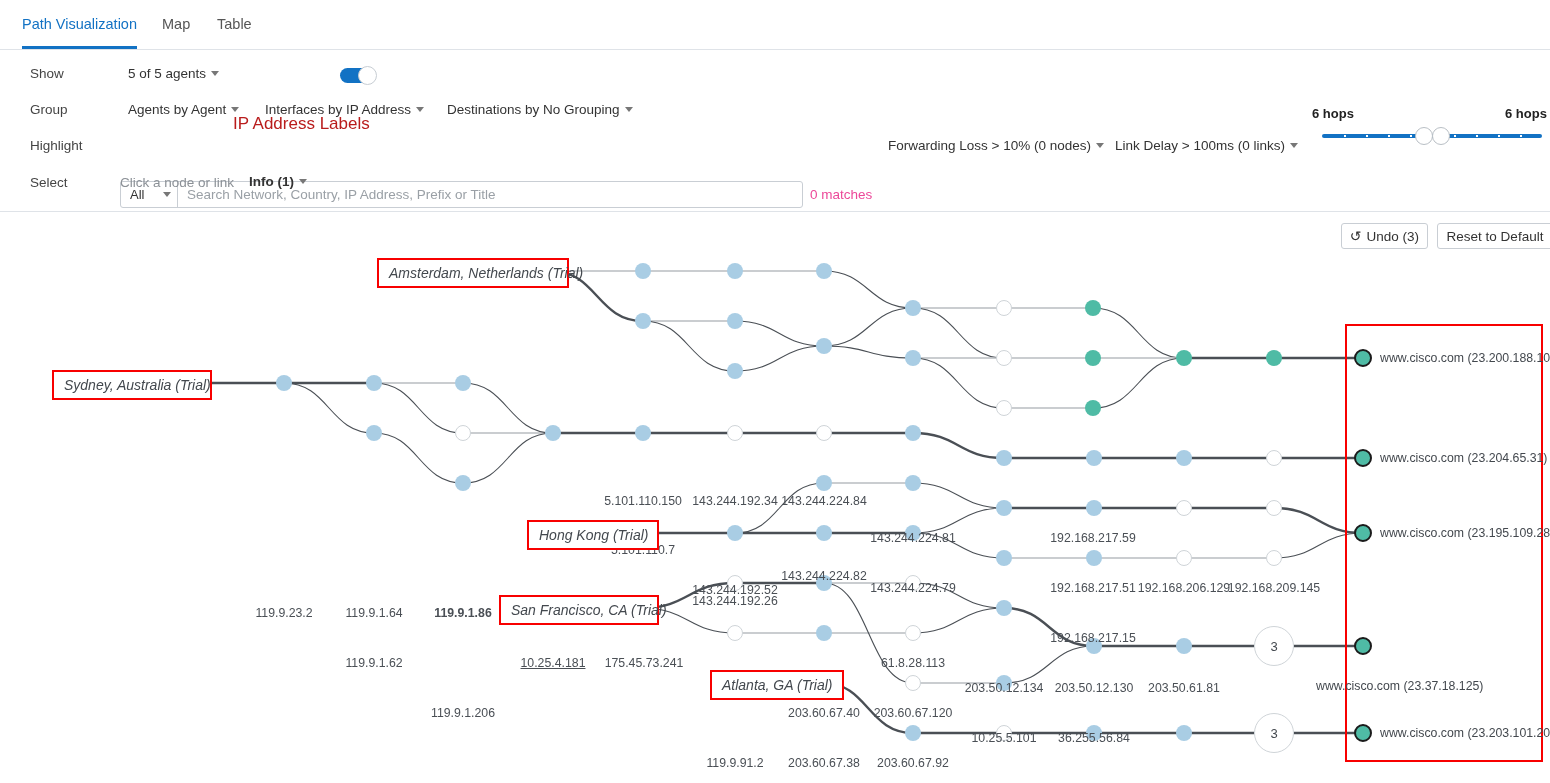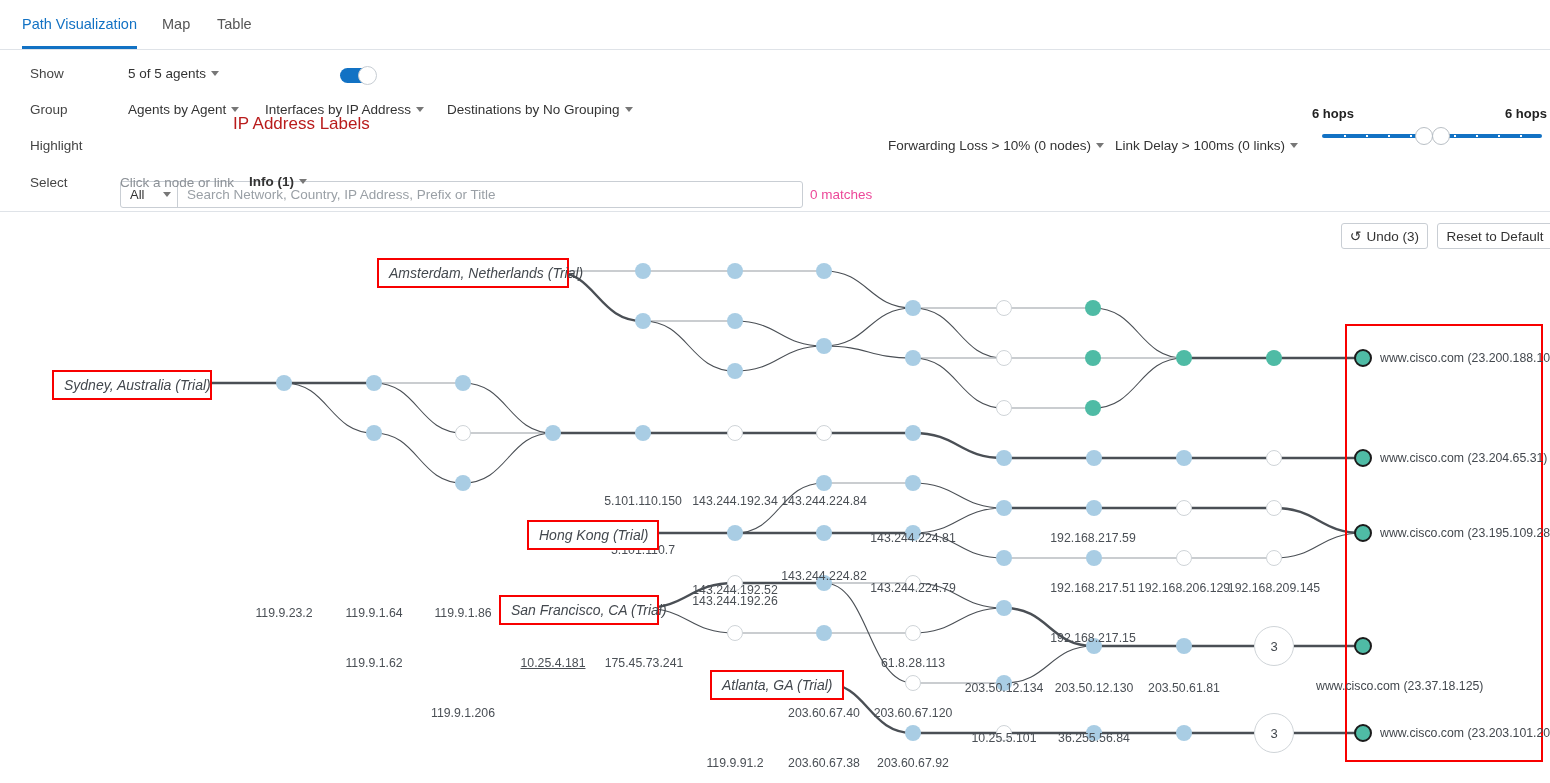--- a/index.html
+++ b/index.html
@@ -351,21 +351,21 @@
       <div class="iplabel" style="left: 824px; top: 356px;">143.244.224.82</div>
       <div class="iplabel" style="left: 913px; top: 318px;">143.244.224.81</div>
       <div class="iplabel" style="left: 913px; top: 368px;">143.244.224.79</div>
       <div class="iplabel" style="left: 1093px; top: 318px;">192.168.217.59</div>
       <div class="iplabel" style="left: 1093px; top: 368px;">192.168.217.51</div>
       <div class="iplabel" style="left: 1093px; top: 418px;">192.168.217.15</div>
       <div class="iplabel" style="left: 1184px; top: 368px;">192.168.206.129</div>
       <div class="iplabel" style="left: 1274px; top: 368px;">192.168.209.145</div>
       <div class="iplabel" style="left: 284px; top: 393px;">119.9.23.2</div>
       <div class="iplabel" style="left: 374px; top: 393px;">119.9.1.64</div>
-      <div class="iplabel" style="left: 463px; top: 393px;">119.9.1.86</div>
+      <div class="iplabel" style="left: 463px; top: 393px; font-weight: bold;">119.9.1.86</div>
       <div class="iplabel" style="left: 374px; top: 443px;">119.9.1.62</div>
       <div class="iplabel" style="left: 463px; top: 493px;">119.9.1.206</div>
       <div class="iplabel" style="left: 553px; top: 443px; text-decoration: underline;">10.25.4.181</div>
       <div class="iplabel" style="left: 644px; top: 443px;">175.45.73.241</div>
       <div class="iplabel" style="left: 913px; top: 443px;">61.8.28.113</div>
       <div class="iplabel" style="left: 1004px; top: 468px;">203.50.12.134</div>
       <div class="iplabel" style="left: 1094px; top: 468px;">203.50.12.130</div>
       <div class="iplabel" style="left: 1184px; top: 468px;">203.50.61.81</div>
       <div class="iplabel" style="left: 824px; top: 493px;">203.60.67.40</div>
       <div class="iplabel" style="left: 913px; top: 493px;">203.60.67.120</div>

